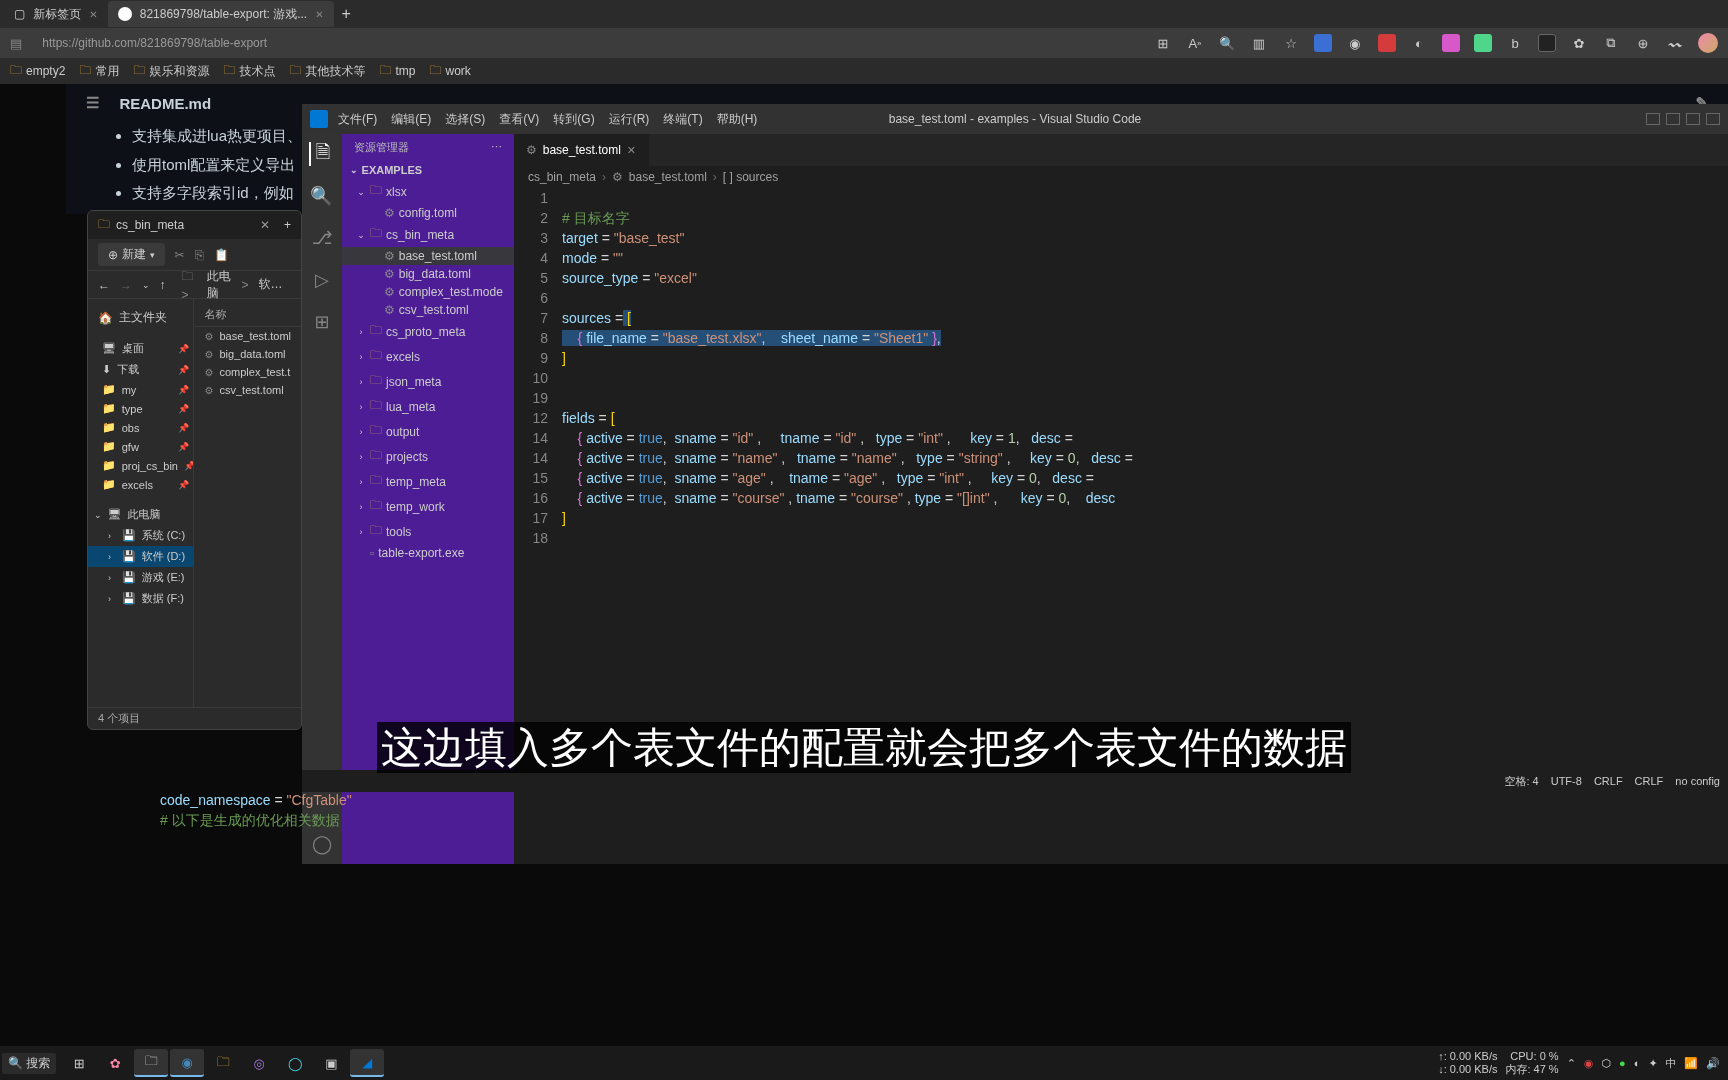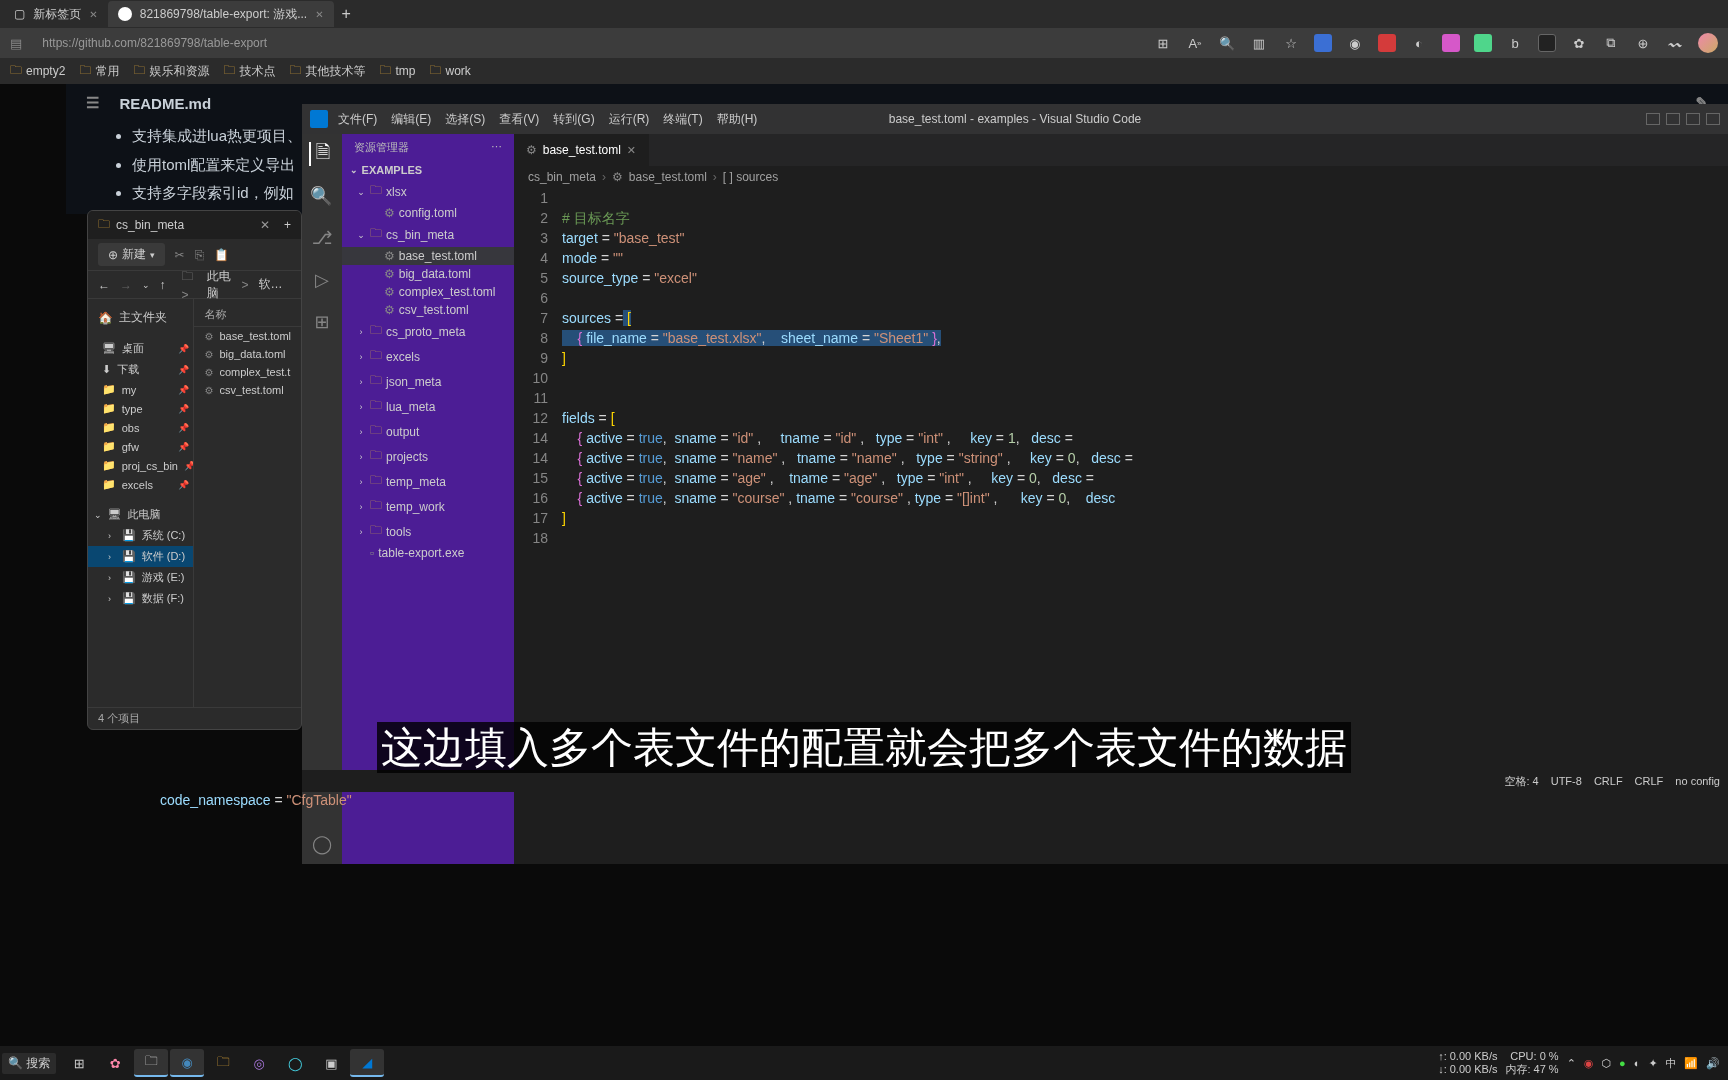--- a/index.html
+++ b/index.html
@@ -391,21 +391,21 @@
             <span>base_test.toml</span>
           </div>
           <div class="vs-tree-item" style="padding-left: 28px;">
             <span class="chev"></span>
             <span class="gear-file">⚙</span> 
             <span>big_data.toml</span>
           </div>
           <div class="vs-tree-item" style="padding-left: 28px;">
             <span class="chev"></span>
             <span class="gear-file">⚙</span> 
-            <span>complex_test.toml</span>
+            <span>complex_test.mode</span>
           </div>
           <div class="vs-tree-item" style="padding-left: 28px;">
             <span class="chev"></span>
             <span class="gear-file">⚙</span> 
             <span>csv_test.toml</span>
           </div>
           <div class="vs-tree-item" style="padding-left: 14px;">
             <span class="chev">›</span>
             <span class="folder-ico">🗀</span> 
             <span>cs_proto_meta</span>
@@ -478,21 +478,21 @@
             <div class="ln">1</div>
             <div class="ln">2</div>
             <div class="ln">3</div>
             <div class="ln">4</div>
             <div class="ln">5</div>
             <div class="ln">6</div>
             <div class="ln">7</div>
             <div class="ln">8</div>
             <div class="ln">9</div>
             <div class="ln">10</div>
-            <div class="ln">11</div>
+            <div class="ln">19</div>
             <div class="ln">12</div>
             <div class="ln">14</div>
             <div class="ln">14</div>
             <div class="ln">15</div>
             <div class="ln">16</div>
             <div class="ln">17</div>
             <div class="ln">18</div>
           </div>
         <div class="vs-lines" id="codelines"><div class="cl"></div><div class="cl"><span class="tok-comment"># 目标名字</span></div><div class="cl"><span class="tok-key">target</span> <span class="tok-op">=</span> <span class="tok-str">"base_test"</span></div><div class="cl"><span class="tok-key">mode</span> <span class="tok-op">=</span> <span class="tok-str">""</span></div><div class="cl"><span class="tok-key">source_type</span> <span class="tok-op">=</span> <span class="tok-str">"excel"</span></div><div class="cl"></div><div class="cl"><span class="tok-key">sources</span> <span class="tok-op">=</span><span class="sel-hl"> <span class="tok-br">[</span></span></div><div class="cl"><span class="sel-hl">    <span class="tok-br2">{</span> <span class="tok-key">file_name</span> <span class="tok-op">=</span> <span class="tok-str">"base_test.xlsx"</span><span class="tok-op">,</span>    <span class="tok-key">sheet_name</span> <span class="tok-op">=</span> <span class="tok-str">"Sheet1"</span> <span class="tok-br2">}</span><span class="tok-op">,</span></span></div><div class="cl"><span class="tok-br">]</span></div><div class="cl"></div><div class="cl"></div><div class="cl"><span class="tok-key">fields</span> <span class="tok-op">=</span> <span class="tok-br">[</span></div><div class="cl">    <span class="tok-br2">{</span> <span class="tok-key">active</span> <span class="tok-op">=</span> <span class="tok-bool">true</span><span class="tok-op">,</span>  <span class="tok-key">sname</span> <span class="tok-op">=</span> <span class="tok-str">"id"</span> <span class="tok-op">,</span>     <span class="tok-key">tname</span> <span class="tok-op">=</span> <span class="tok-str">"id"</span> <span class="tok-op">,</span>   <span class="tok-key">type</span> <span class="tok-op">=</span> <span class="tok-str">"int"</span> <span class="tok-op">,</span>     <span class="tok-key">key</span> <span class="tok-op">=</span> <span class="tok-num">1</span><span class="tok-op">,</span>   <span class="tok-key">desc</span> <span class="tok-op">=</span> </div><div class="cl">    <span class="tok-br2">{</span> <span class="tok-key">active</span> <span class="tok-op">=</span> <span class="tok-bool">true</span><span class="tok-op">,</span>  <span class="tok-key">sname</span> <span class="tok-op">=</span> <span class="tok-str">"name"</span> <span class="tok-op">,</span>   <span class="tok-key">tname</span> <span class="tok-op">=</span> <span class="tok-str">"name"</span> <span class="tok-op">,</span>   <span class="tok-key">type</span> <span class="tok-op">=</span> <span class="tok-str">"string"</span> <span class="tok-op">,</span>     <span class="tok-key">key</span> <span class="tok-op">=</span> <span class="tok-num">0</span><span class="tok-op">,</span>   <span class="tok-key">desc</span> <span class="tok-op">=</span> </div><div class="cl">    <span class="tok-br2">{</span> <span class="tok-key">active</span> <span class="tok-op">=</span> <span class="tok-bool">true</span><span class="tok-op">,</span>  <span class="tok-key">sname</span> <span class="tok-op">=</span> <span class="tok-str">"age"</span> <span class="tok-op">,</span>    <span class="tok-key">tname</span> <span class="tok-op">=</span> <span class="tok-str">"age"</span> <span class="tok-op">,</span>   <span class="tok-key">type</span> <span class="tok-op">=</span> <span class="tok-str">"int"</span> <span class="tok-op">,</span>     <span class="tok-key">key</span> <span class="tok-op">=</span> <span class="tok-num">0</span><span class="tok-op">,</span>   <span class="tok-key">desc</span> <span class="tok-op">=</span> </div><div class="cl">    <span class="tok-br2">{</span> <span class="tok-key">active</span> <span class="tok-op">=</span> <span class="tok-bool">true</span><span class="tok-op">,</span>  <span class="tok-key">sname</span> <span class="tok-op">=</span> <span class="tok-str">"course"</span> <span class="tok-op">,</span> <span class="tok-key">tname</span> <span class="tok-op">=</span> <span class="tok-str">"course"</span> <span class="tok-op">,</span> <span class="tok-key">type</span> <span class="tok-op">=</span> <span class="tok-str">"[]int"</span> <span class="tok-op">,</span>      <span class="tok-key">key</span> <span class="tok-op">=</span> <span class="tok-num">0</span><span class="tok-op">,</span>    <span class="tok-key">desc</span></div><div class="cl"><span class="tok-br">]</span></div><div class="cl"></div></div>
       </div>
@@ -503,20 +503,21 @@
 <div class="vs-statusbar-peek">
   <span>空格: 4</span>
   <span>UTF-8</span>
   <span>CRLF</span>
   <span>CRLF</span>
   <span>no config</span>
 </div>
 
 <div class="bottom-code">
   <div><span class="tok-key">code_namespace</span> <span class="tok-op">=</span> <span class="tok-str">"CfgTable"</span></div>
+  <div class="tok-comment"># 以下是生成的优化相关数据</div>
 </div>
 
 <div class="subtitle">
   <span>这边填入多个表文件的配置就会把多个表文件的数据</span>
 </div>
 
 <div class="taskbar">
   <div class="taskbar-search">🔍 <span>搜索</span></div>
   <div class="taskbar-icons">
     <div class="taskbar-icon">⊞</div>

